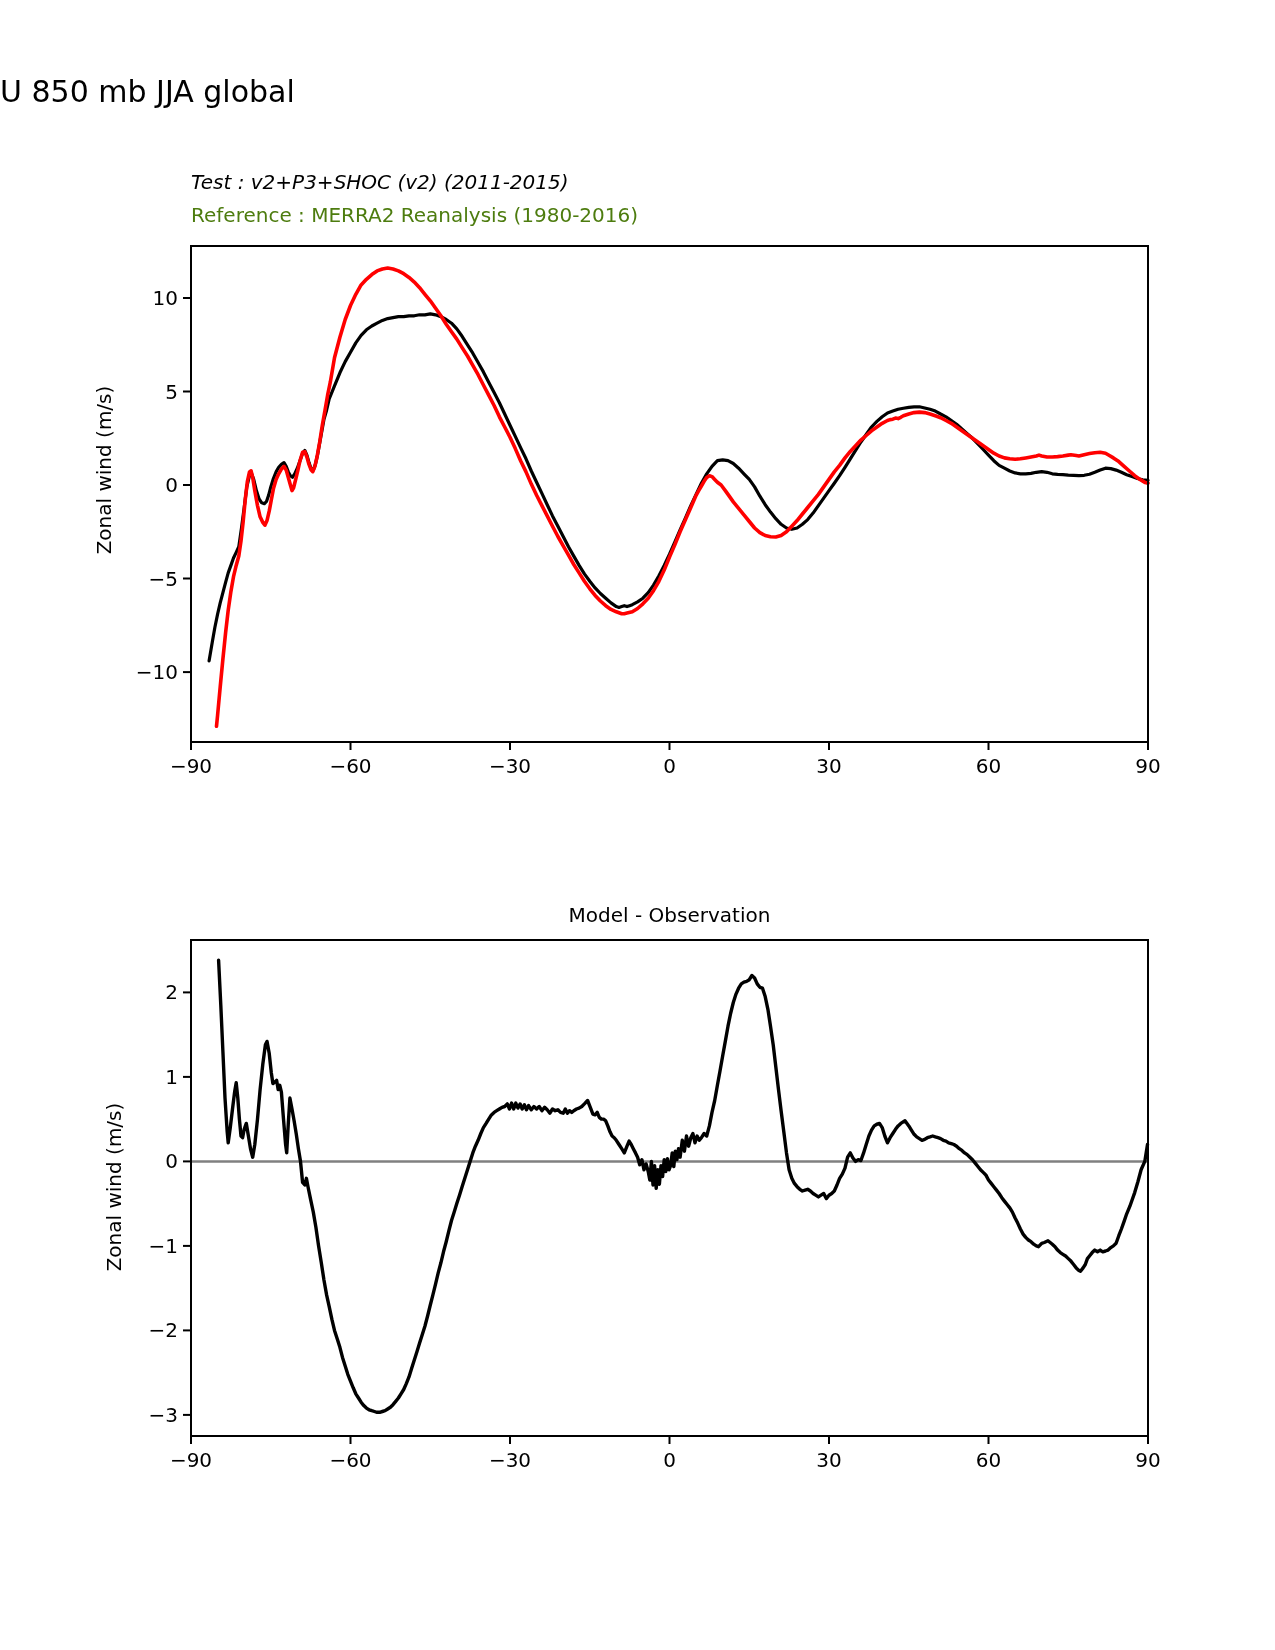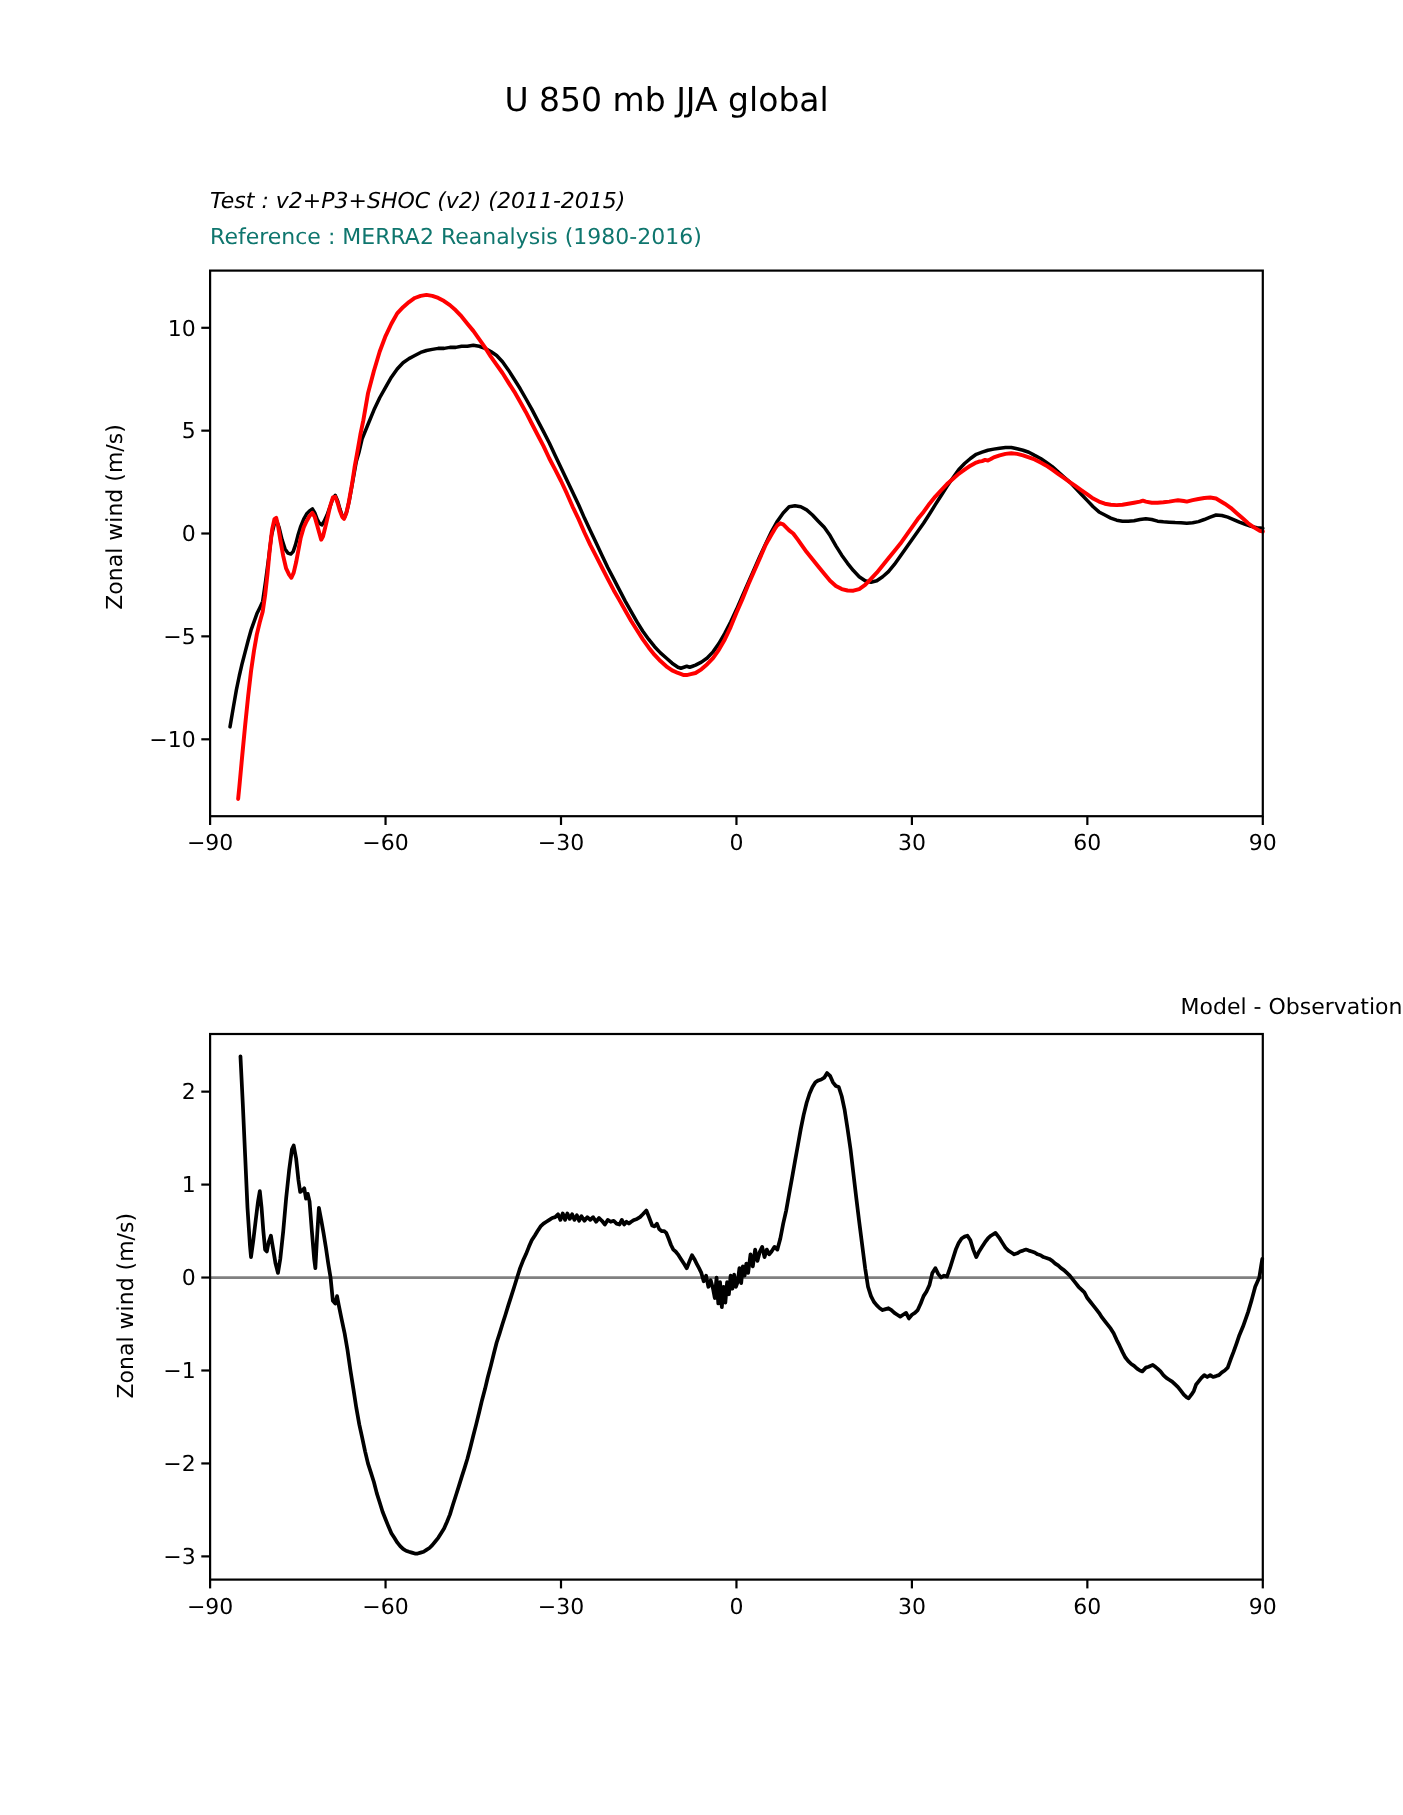--- a/index.html
+++ b/index.html
@@ -6,35 +6,35 @@
   .figure{
     position:relative;
     width:1275px;height:1650px;
     background:#ffffff;
     font-family:"DejaVu Sans","Liberation Sans",sans-serif;
     color:#000;
     overflow:hidden;
   }
   .fig-title{
     position:absolute;left:0;top:74px;width:1212px;
-    text-align:center;font-size:30px;color:#000;
+    text-align:left;font-size:30px;color:#000;
   }
   .legend{
     position:absolute;left:191px;top:166px;font-size:20px;line-height:33px;
     white-space:nowrap;
   }
   .ylabel{
     position:absolute;font-size:20px;white-space:nowrap;
     transform:translate(-50%,-50%) rotate(-90deg);
   }
   .ylabel-top{left:104px;top:470px;}
   .ylabel-bottom{left:114px;top:1187px;}
   .subplot-title{
     position:absolute;left:64px;top:903px;width:1211px;
-    text-align:right;font-size:20px;
+    text-align:center;font-size:20px;
   }
   svg{position:absolute;left:0;top:0;}
   svg text{font-family:"DejaVu Sans","Liberation Sans",sans-serif;font-size:20px;fill:#000;}
 </style>
 </head>
 <body>
 
 <div class="figure">
 
   <svg id="plot-svg" width="1275" height="1650" viewBox="0 0 1275 1650">
@@ -97,21 +97,21 @@
         <text x="178" y="1337.4" text-anchor="end">−2</text>
         <line x1="183" y1="1414.9" x2="191" y2="1414.9" stroke="#000" stroke-width="2"></line>
         <text x="178" y="1421.9" text-anchor="end">−3</text>
       </g>
     </svg>
 
   <div class="fig-title">U 850 mb JJA global</div>
 
   <div class="legend">
     <div id="legend-test" style="color: rgb(0, 0, 0); font-style: italic;">Test : v2+P3+SHOC (v2) (2011-2015)</div>
-    <div id="legend-ref" style="color: #0f766e;">Reference : MERRA2 Reanalysis (1980-2016)</div>
+    <div id="legend-ref" style="color: #4d7c0f;">Reference : MERRA2 Reanalysis (1980-2016)</div>
   </div>
 
   <div class="ylabel ylabel-top">Zonal wind (m/s)</div>
 
   <div class="subplot-title">Model - Observation</div>
 
   <div class="ylabel ylabel-bottom">Zonal wind (m/s)</div>
 
 </div>
 

